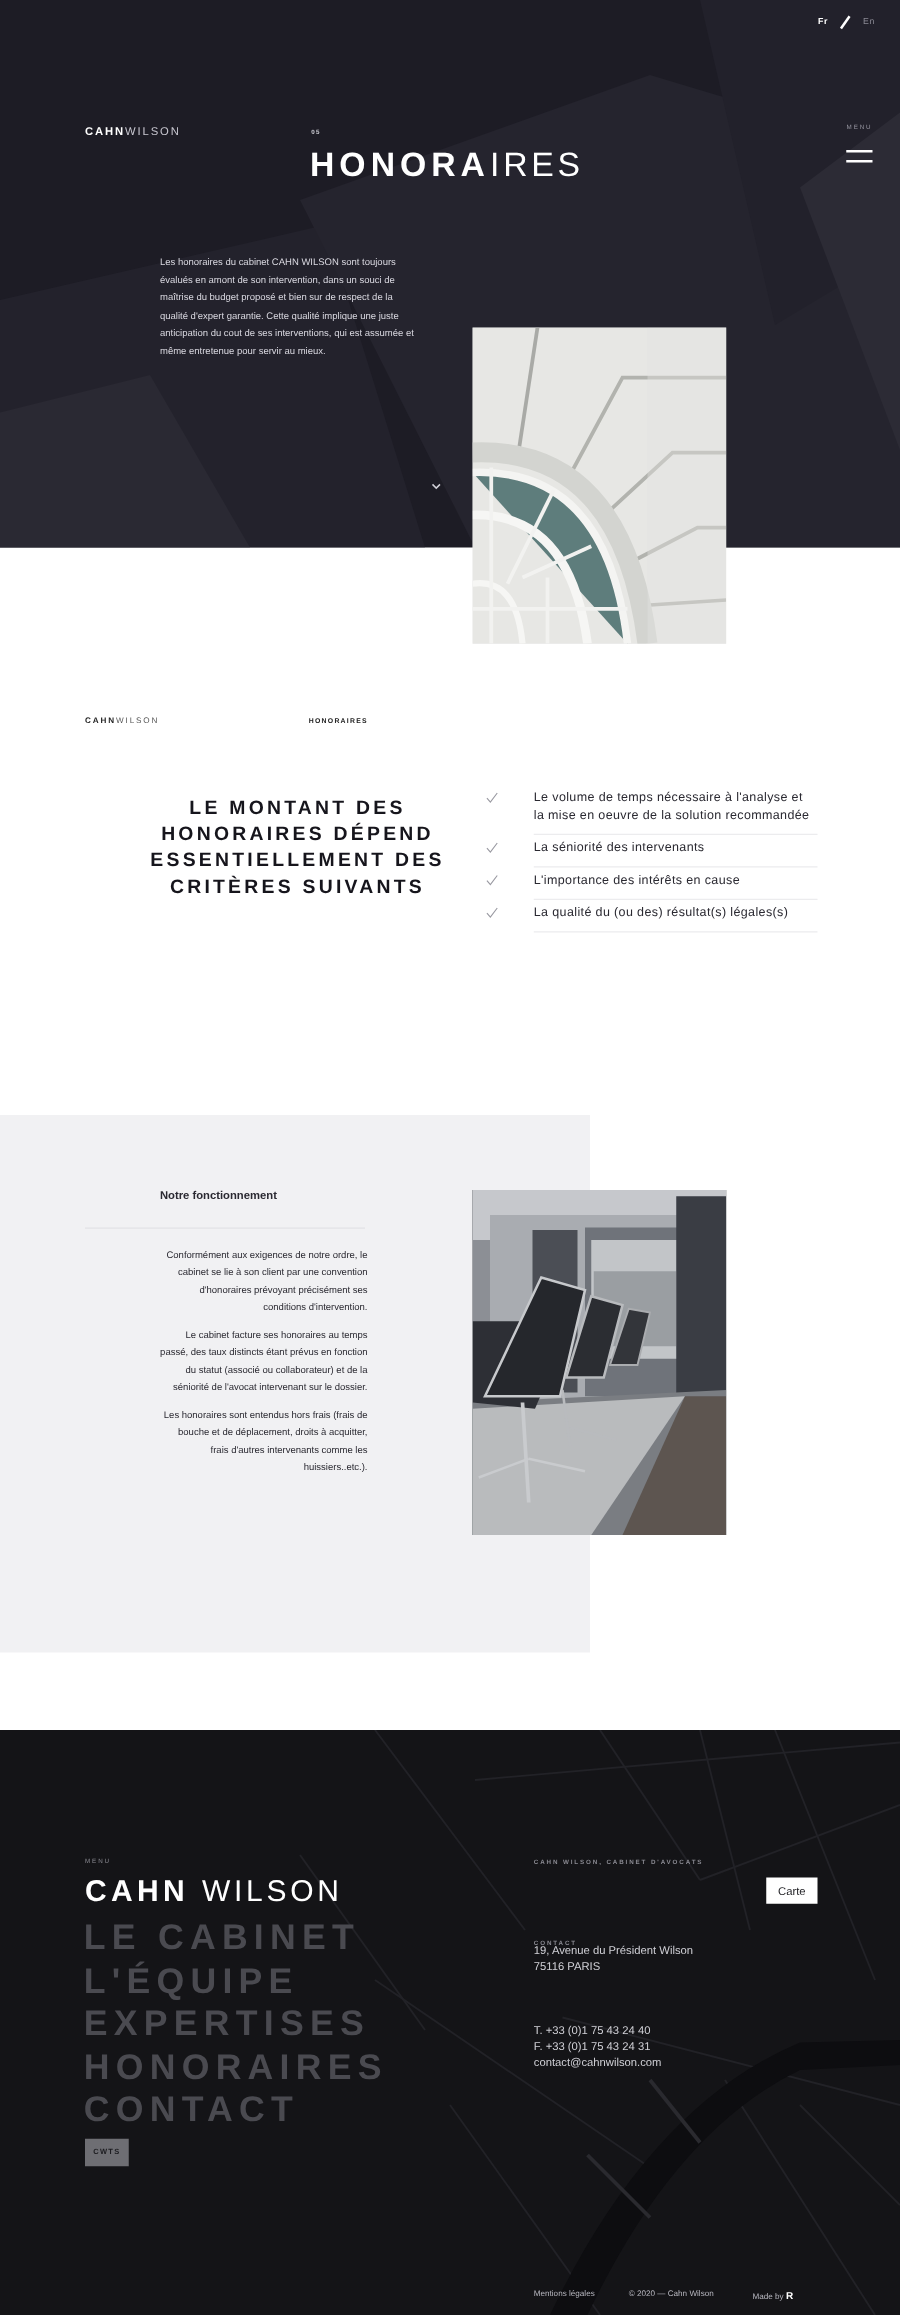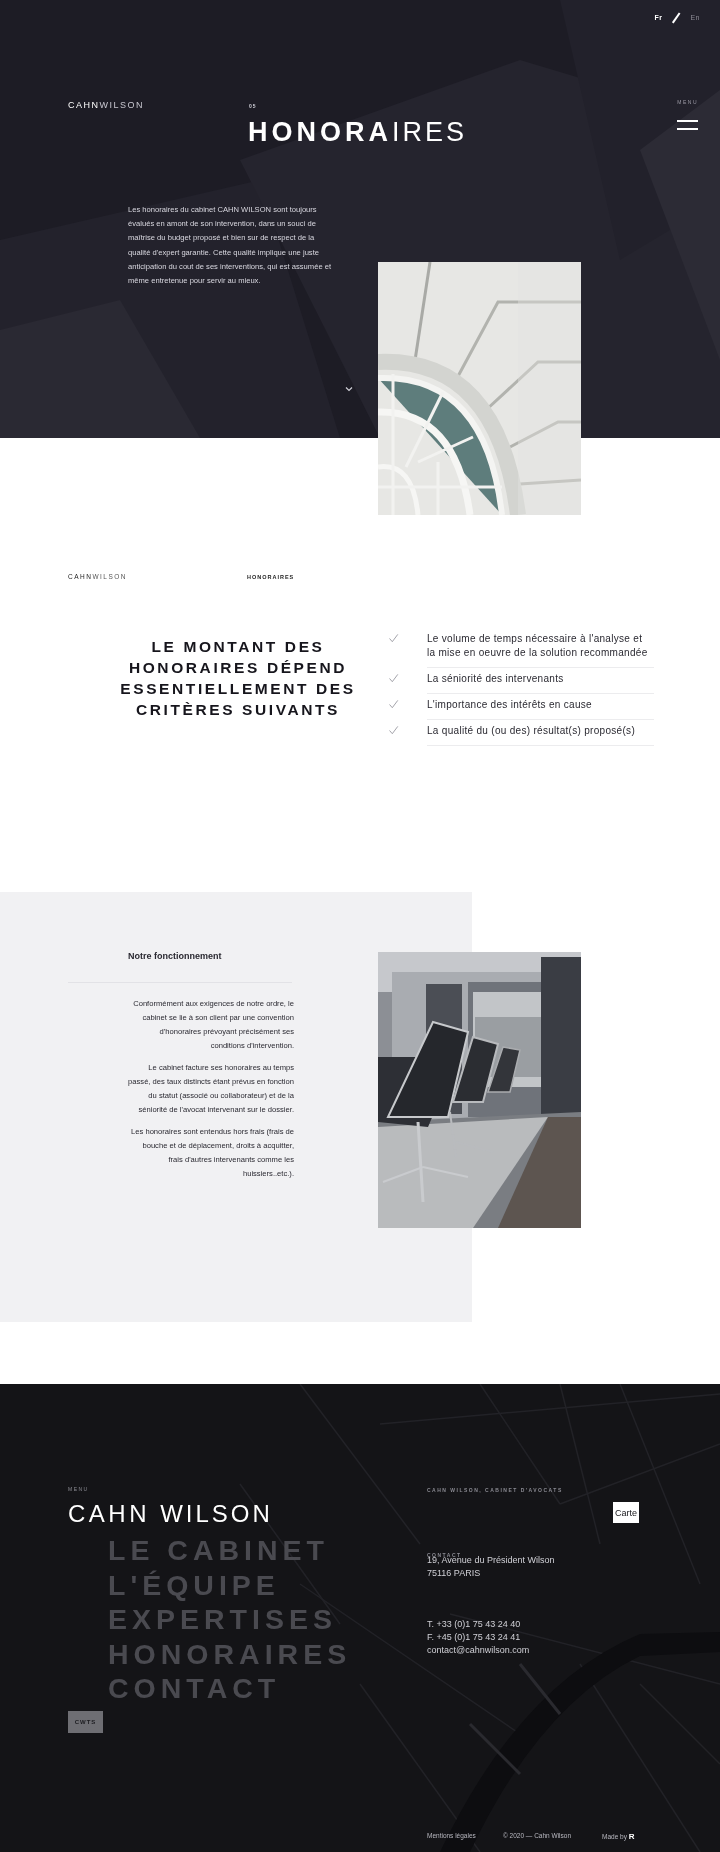--- a/index.html
+++ b/index.html
@@ -7,21 +7,21 @@
   body { font-family: "Liberation Sans", sans-serif; color: #1a1a22; position: relative; height: 1852px; overflow: hidden; }
 
   
   .hero { position: absolute; left: 0; top: 0; width: 720px; height: 438px; background: #1d1c25; overflow: hidden; }
   .hero .poly { position: absolute; }
   .lang { position: absolute; top: 14px; right: 20px; display: flex; align-items: center; gap: 8px; font-size: 7px; font-weight: bold; letter-spacing: 0.5px; }
   .lang .fr { color: #ffffff; }
   .lang .en { color: #8b8a94; font-weight: normal; }
   .lang .slash { width: 12px; height: 1.5px; background: #fff; transform: rotate(-55deg); display: inline-block; }
   .logo { position: absolute; display: flex; align-items: baseline; letter-spacing: 1.5px; }
-  .logo .cahn { font-weight: normal; }
+  .logo .cahn { font-weight: bold; }
   .logo .wilson { font-weight: normal; }
   .hero .logo { left: 68px; top: 100px; font-size: 9px; color: #fff; }
   .hero .logo .wilson { color: #c8c7d0; }
   .page-num { position: absolute; left: 249px; top: 103px; font-size: 5px; font-weight: bold; color: #d0d0d8; letter-spacing: 1px; }
   .page-title { position: absolute; left: 248px; top: 117px; font-size: 27px; color: #fff; letter-spacing: 4px; white-space: nowrap; }
   .page-title .b { font-weight: bold; }
   .page-title .l { font-weight: normal; letter-spacing: 3px; }
   .menu-label { position: absolute; right: 22px; top: 99px; font-size: 5px; letter-spacing: 1.5px; color: #9a99a4; }
   .hamburger { position: absolute; right: 22px; top: 120px; width: 21px; height: 12px; cursor: pointer; }
   .hamburger span { position: absolute; left: 0; width: 21px; height: 2px; background: #fff; }
@@ -51,25 +51,25 @@
   .fonct-body { position: absolute; left: 128px; top: 997px; width: 166px; font-size: 7.6px; line-height: 14px; color: #2a2931; text-align: right; }
   .fonct-body p { margin-bottom: 8px; }
 
   
   .footer { position: absolute; left: 0; top: 1384px; width: 720px; height: 468px; background: #131316; overflow: hidden; }
   .footer .map { position: absolute; left: 0; top: 0; }
   .f-menu-label { position: absolute; left: 68px; top: 1486px; font-size: 5px; letter-spacing: 1.5px; color: #8d8d95; }
   .f-logo { left: 68px; top: 1500px; font-size: 24px; color: #fff; letter-spacing: 3.5px; }
   .f-logo .wilson { letter-spacing: 3px; }
   .f-nav { position: absolute; left: 67px; top: 1533px; list-style: none; }
-  .f-nav li { font-size: 28.5px; font-weight: bold; letter-spacing: 5px; line-height: 34.5px; color: #4a4a50; cursor: pointer; white-space: nowrap; margin-left: 41px; }
+  .f-nav li { font-size: 28.5px; font-weight: bold; letter-spacing: 5px; line-height: 34.5px; color: #4a4a50; cursor: pointer; white-space: nowrap; }
   .f-badge { position: absolute; left: 68px; top: 1711px; width: 35px; height: 22px; background: #6e6e73; color: #1c1c20; font-size: 6px; font-weight: bold; letter-spacing: 1px; display: flex; align-items: center; justify-content: center; }
   .f-small-label { position: absolute; left: 427px; font-size: 5px; letter-spacing: 1.5px; color: #8a8a92; font-weight: bold; }
   .f-text { position: absolute; left: 427px; font-size: 9px; line-height: 13px; color: #d0d0d6; margin-top: 47px; }
-  .f-carte { position: absolute; left: 613px; top: 1502px; width: 26px; height: 21px; background: #fff; color: #1a1a1e; font-size: 9px; display: flex; align-items: center; justify-content: center; cursor: pointer; }
+  .f-carte { position: absolute; left: 613px; top: 1502px; width: 41px; height: 21px; background: #fff; color: #1a1a1e; font-size: 9px; display: flex; align-items: center; justify-content: center; cursor: pointer; }
   .f-bottom { position: absolute; top: 1832px; font-size: 6.5px; color: #b8b8c0; }
 </style>
 </head>
 <body>
 
 <section class="hero">
   <svg class="poly" width="720" height="438" viewBox="0 0 720 438">
     <polygon points="0,240 260,180 340,438 0,438" fill="#23222c"></polygon>
     <polygon points="240,160 520,60 720,120 720,438 380,438" fill="#25242e"></polygon>
     <polygon points="560,0 720,0 720,200 620,260" fill="#22212b"></polygon>
@@ -151,21 +151,21 @@
   <li>
     <svg class="check" width="41" height="12" viewBox="0 0 41 12">
         <polyline points="2,6 5,9.5 11,1.5" fill="none" stroke="#9a9aa2" stroke-width="1"></polyline>
       </svg>
     <span class="txt">L'importance des intérêts en cause</span>
   </li>
   <li>
     <svg class="check" width="41" height="12" viewBox="0 0 41 12">
         <polyline points="2,6 5,9.5 11,1.5" fill="none" stroke="#9a9aa2" stroke-width="1"></polyline>
       </svg>
-    <span class="txt">La qualité du (ou des) résultat(s) proposé(s)</span>
+    <span class="txt">La qualité du (ou des) résultat(s) légales(s)</span>
   </li>
 </ul>
 
 <div class="gray"></div>
 <h3 class="fonct-title">Notre fonctionnement</h3>
 <div class="fonct-rule"></div>
 <div class="fonct-body">
   <p>Conformément aux exigences de notre ordre, le cabinet se lie à son client par une convention d'honoraires prévoyant précisément ses conditions d'intervention.</p>
   <p>Le cabinet facture ses honoraires au temps passé, des taux distincts étant prévus en fonction du statut (associé ou collaborateur) et de la séniorité de l'avocat intervenant sur le dossier.</p>
   <p>Les honoraires sont entendus hors frais (frais de bouche et de déplacement, droits à acquitter, frais d'autres intervenants comme les huissiers..etc.).</p>
@@ -233,21 +233,21 @@
 </ul>
 <div class="f-badge">CWTS</div>
 
 <div class="f-small-label" style="top:1487px">CAHN WILSON, CABINET D'AVOCATS</div>
 <div class="f-text" style="top:1507px">19, Avenue du Président Wilson</div>
 <div class="f-text" style="top:1520px">75116 PARIS</div>
 <div class="f-carte">Carte</div>
 
 <div class="f-small-label" style="top:1552px">CONTACT</div>
 <div class="f-text" style="top:1571px">T. +33 (0)1 75 43 24 40</div>
-<div class="f-text" style="top:1584px">F. +45 (0)1 75 43 24 41</div>
+<div class="f-text" style="top:1584px">F. +33 (0)1 75 43 24 31</div>
 <div class="f-text" style="top:1597px">contact@cahnwilson.com</div>
 
 <div class="f-bottom" style="left:427px">Mentions légales</div>
 <div class="f-bottom" style="left:503px">© 2020 — Cahn Wilson</div>
 <div class="f-bottom" style="left:602px">
   <span>Made by</span>
   <span style="font-weight:bold;color:#fff;font-size:8px">R</span>
 </div>
 
 </body></html>

